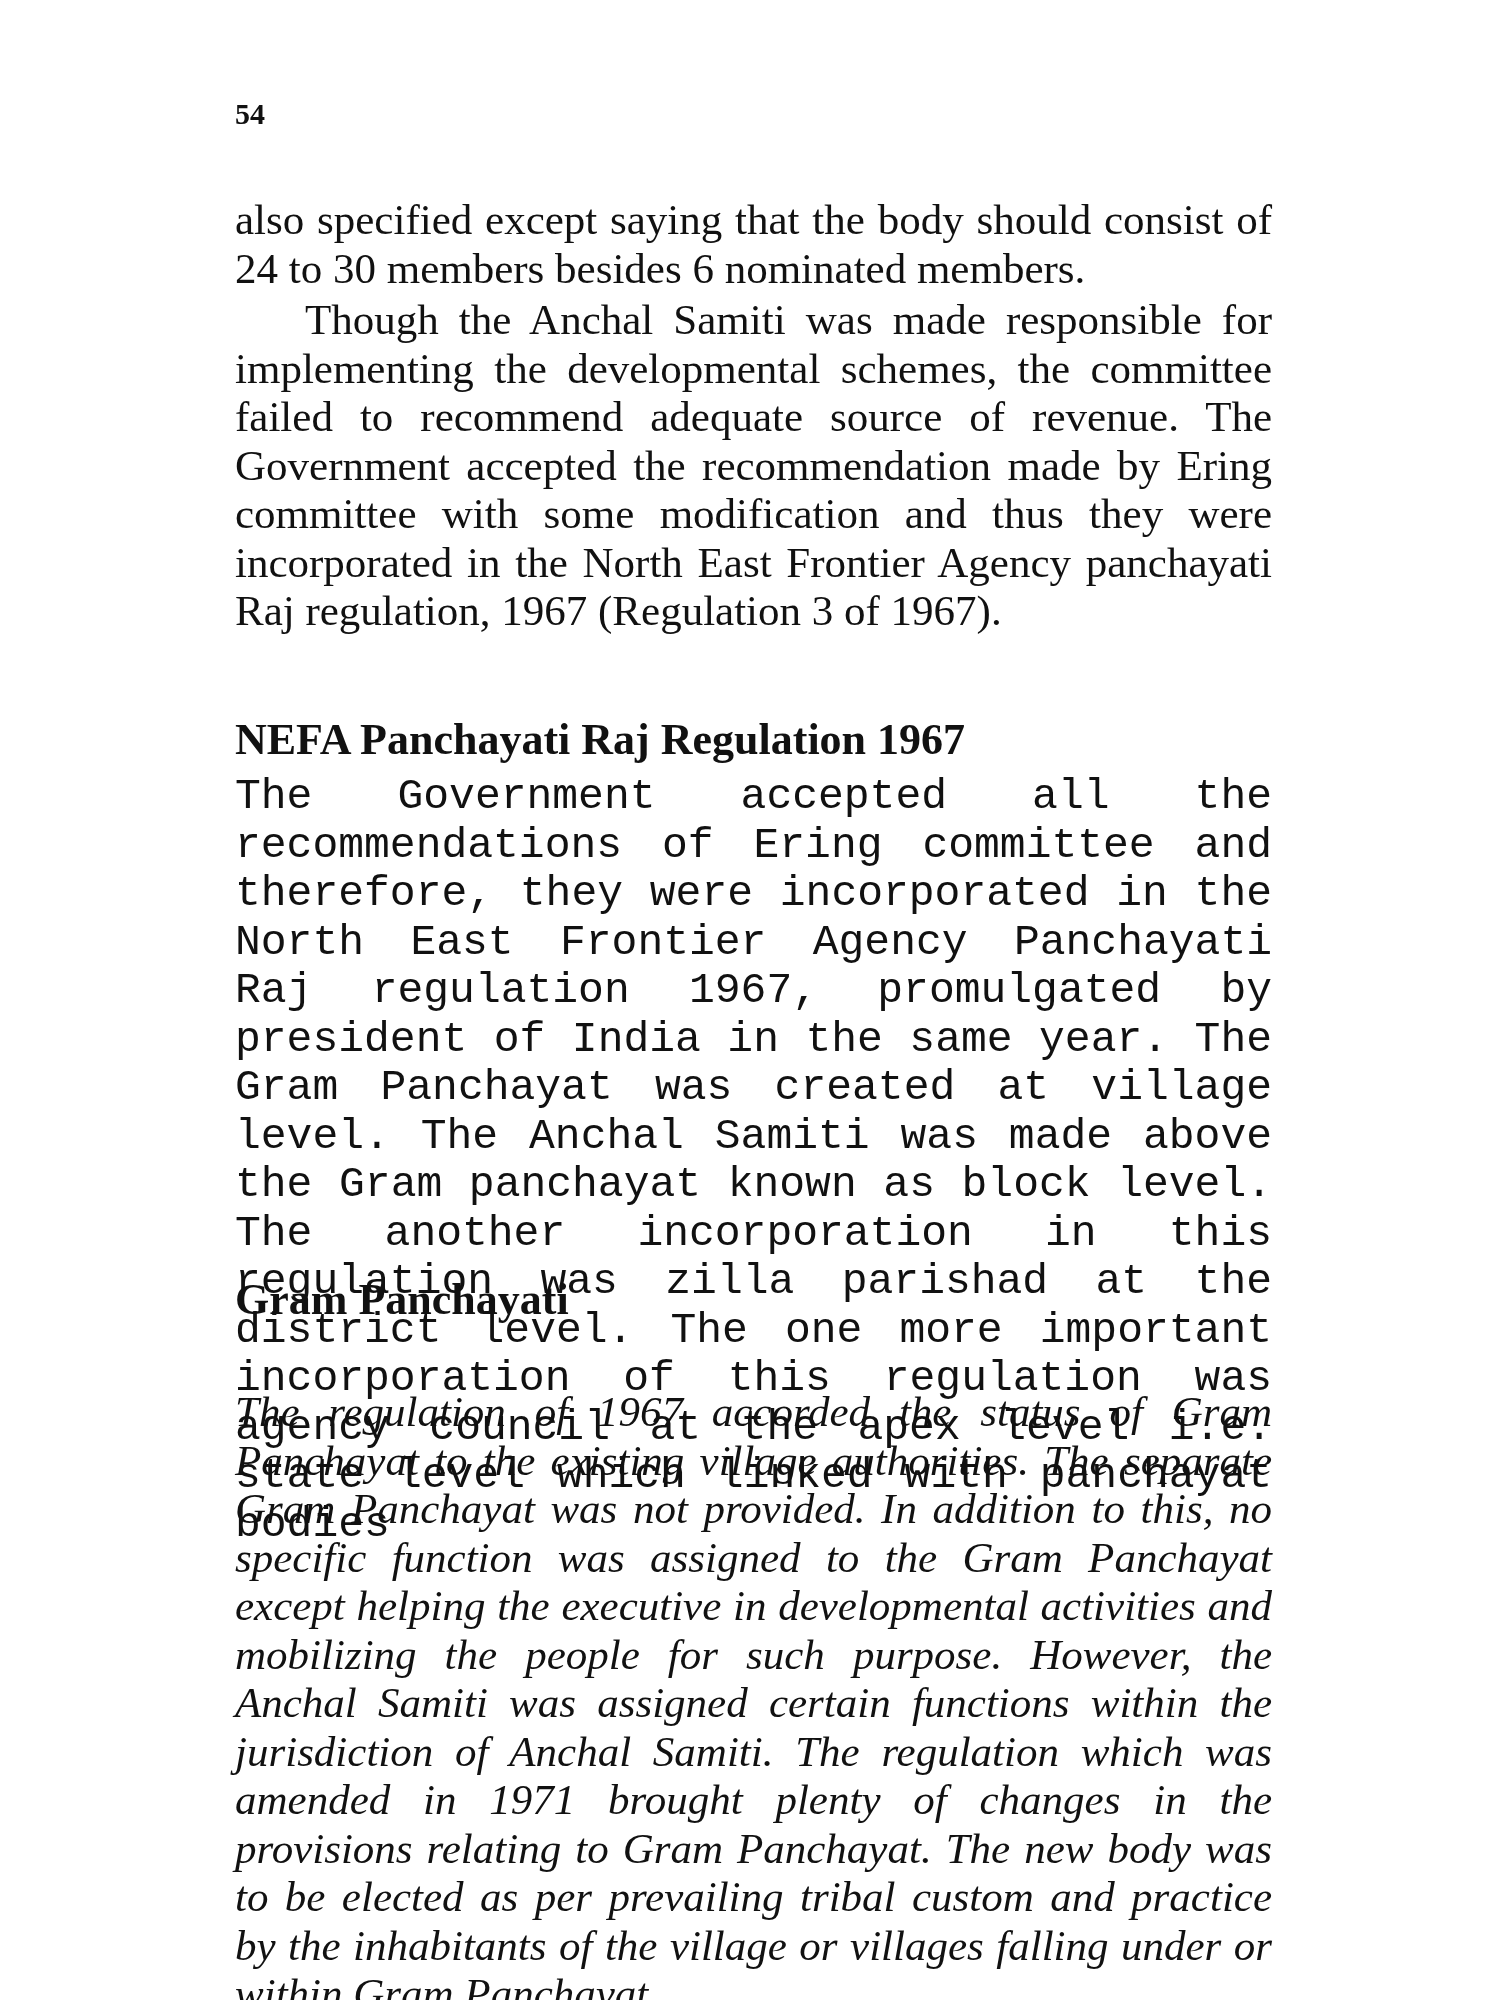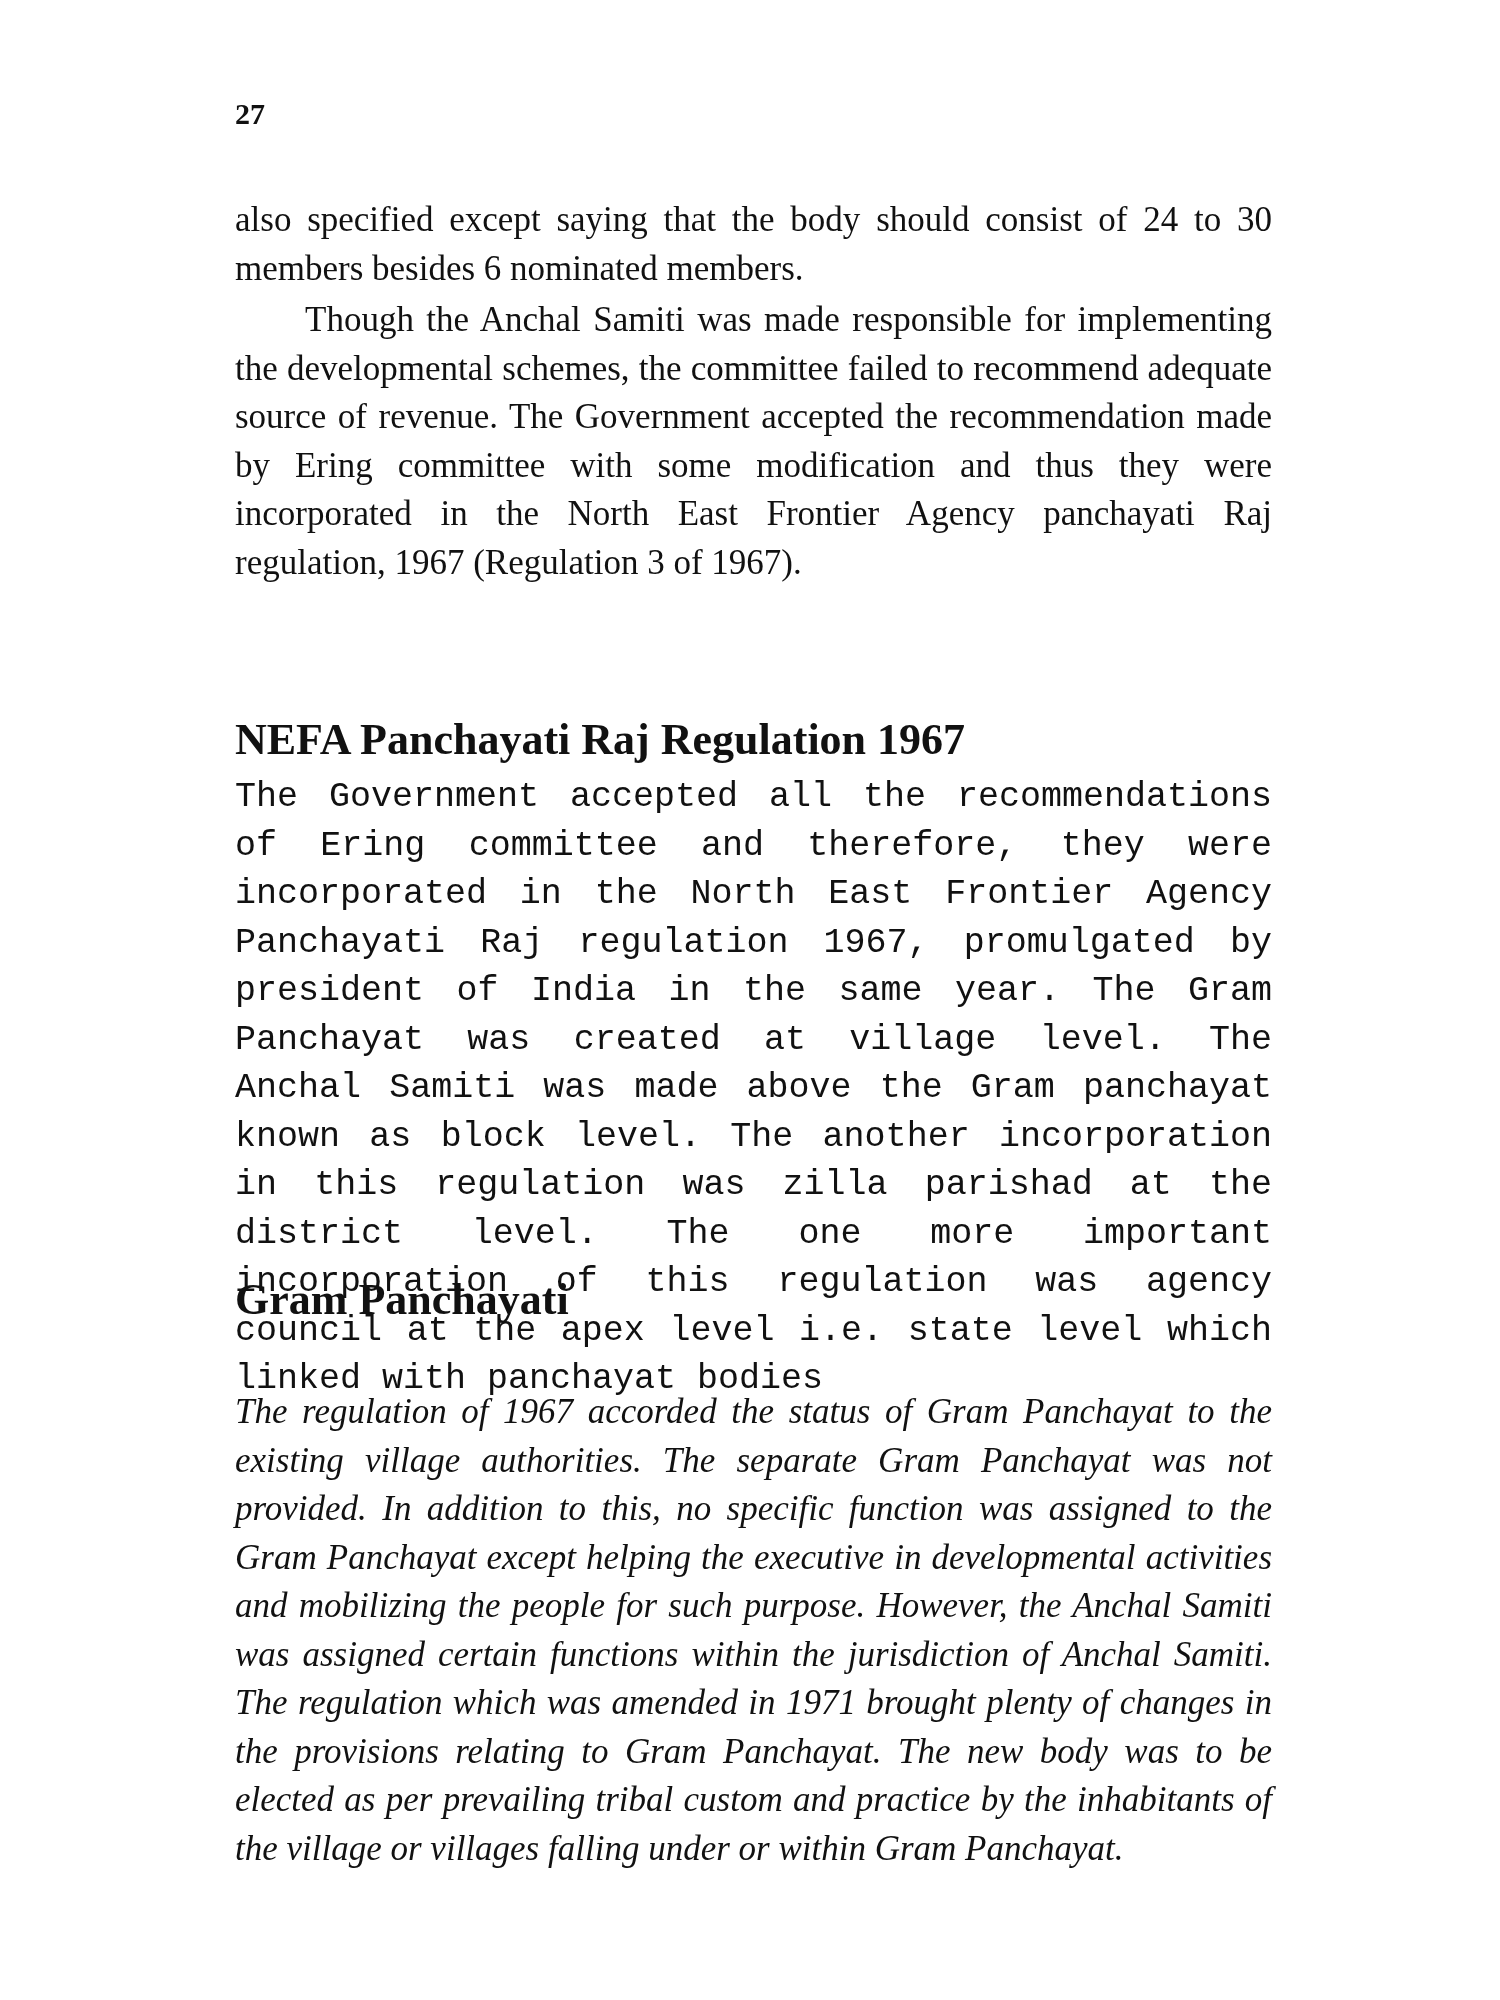--- a/index.html
+++ b/index.html
@@ -44,21 +44,21 @@
       font-style: italic;
       font-size: 30px;
       line-height: 44px;
       text-align: right;
       letter-spacing: 0.2px;
     }
     .body-text {
       position: absolute;
       left: 0;
       width: 1037px;
-      font-size: 35px;
+      font-size: 43px;
       line-height: 48.5px;
       text-align: justify;
       margin: 0;
     }
     .indent {
       text-indent: 70px;
     }
     .heading {
       position: absolute;
       left: 0;
@@ -74,21 +74,21 @@
     .p-3 { top: 773px; font-family: Liberation Mono, monospace; }
     .h-2 { top: 1276px; }
     .p-4 { top: 1388px; font-style: italic; }
   </style>
 </head>
 <body>
 
 <div class="page">
 
   <div class="running-head">
-    <span class="page-number">27</span>
+    <span class="page-number">54</span>
   </div>
 
   <p class="body-text p-1 last-line-left">also specified except saying that the body should consist of 24 to 30 members besides 6 nominated members.</p>
 
   <p class="body-text p-2 indent last-line-left">Though the Anchal Samiti was made responsible for implementing the developmental schemes, the committee failed to recommend adequate source of revenue. The Government accepted the recommendation made by Ering committee with some modification and thus they were incorporated in the North East Frontier Agency panchayati Raj regulation, 1967 (Regulation 3 of 1967).</p>
 
   <h2 class="heading h-1">NEFA Panchayati Raj Regulation 1967</h2>
 
   <p class="body-text p-3 last-line-left">The Government accepted all the recommendations of Ering committee and therefore, they were incorporated in the North East Frontier Agency Panchayati Raj regulation 1967, promulgated by president of India in the same year. The Gram Panchayat was created at village level. The Anchal Samiti was made above the Gram panchayat known as block level. The another incorporation in this regulation was zilla parishad at the district level. The one more important incorporation of this regulation was agency council at the apex level i.e. state level which linked with panchayat bodies</p>
 

